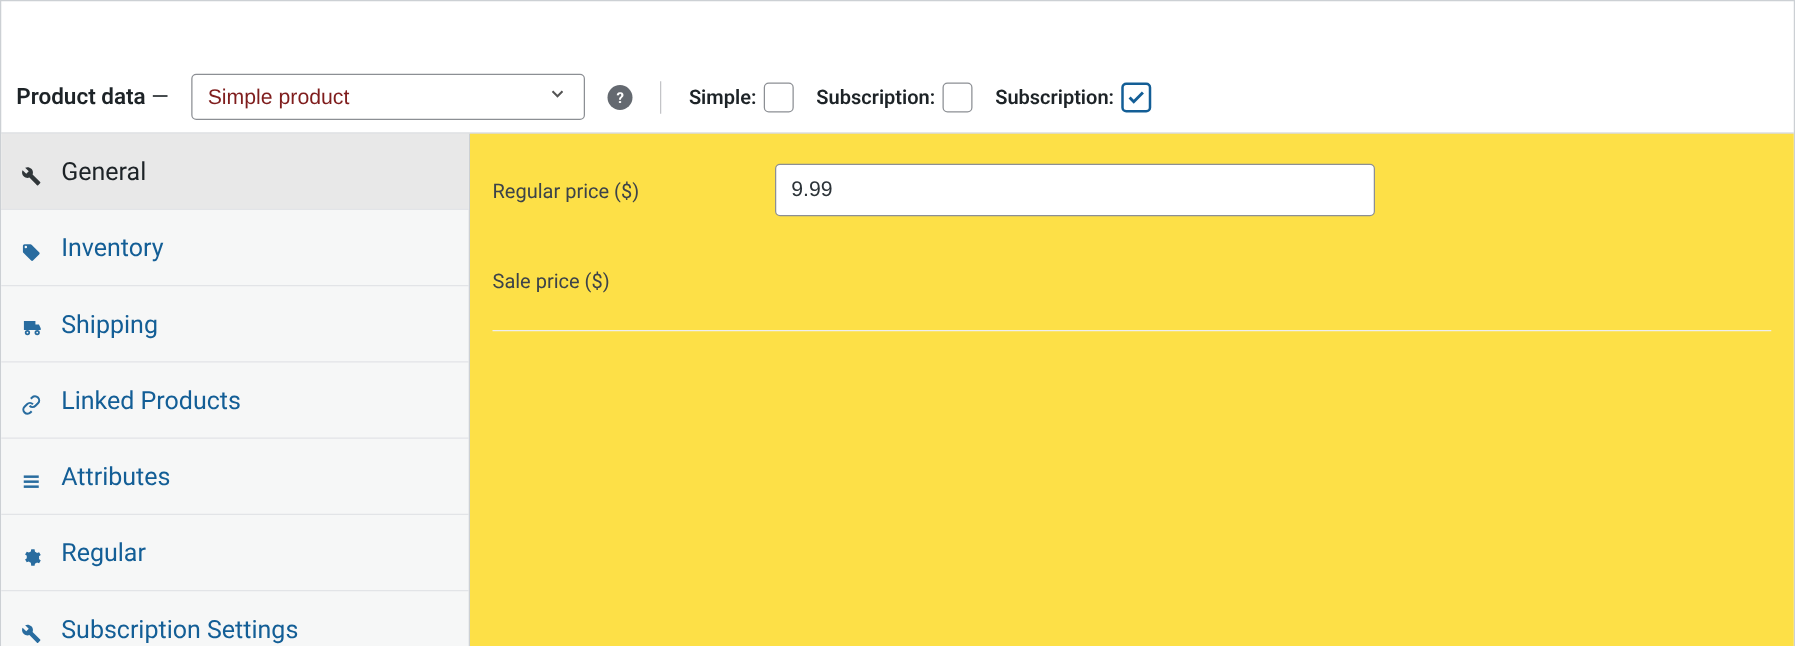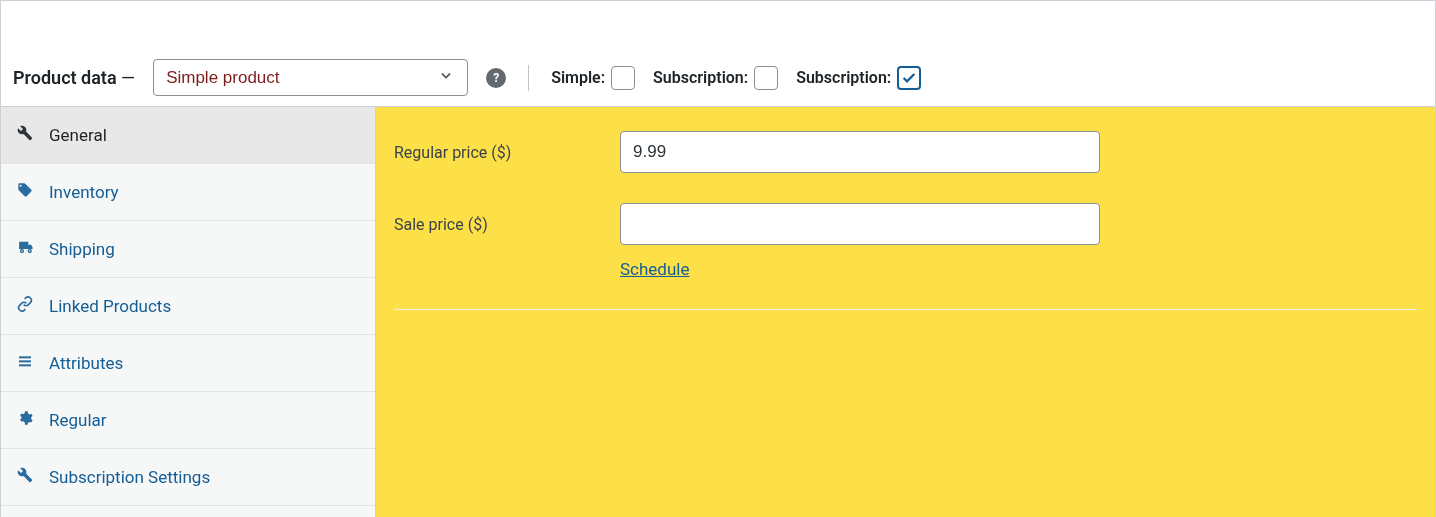--- a/index.html
+++ b/index.html
@@ -101,26 +101,26 @@
     display: flex;
     min-height: 434px;
   }
   .tabs {
     width: 375px;
     border-right: 1px solid #ccd0d4;
     background: #f6f7f7;
   }
   .tab {
     display: flex;
-    align-items: flex-start;
+    align-items: flex-end;
     gap: 14px;
     padding: 18px 8px 18px 14px;
     border-bottom: 1px solid #e2e4e7;
     color: #135e96;
-    font-size: 17px;
+    font-size: 20px;
     cursor: pointer;
   }
   .tab.active {
     background: #e8e8e8;
     color: #1d2327;
   }
   .tab .icon {
     width: 20px;
     display: inline-flex;
     justify-content: center;
@@ -274,22 +274,17 @@
 
     <div class="content">
       <div class="form-row">
         <div class="form-label">Regular price ($)</div>
         <div class="form-field">
           <input type="text" value="9.99" style="">
         </div>
       </div>
       <div class="form-row">
         <div class="form-label">Sale price ($)</div>
-        <div class="form-field">
-          <input type="text" value="" style="">
-          <br>
-          <a class="schedule-link">Schedule</a>
-        </div>
       </div>
       <div class="divider"></div>
     </div>
   </div>
 </div>
 
 </body></html>

